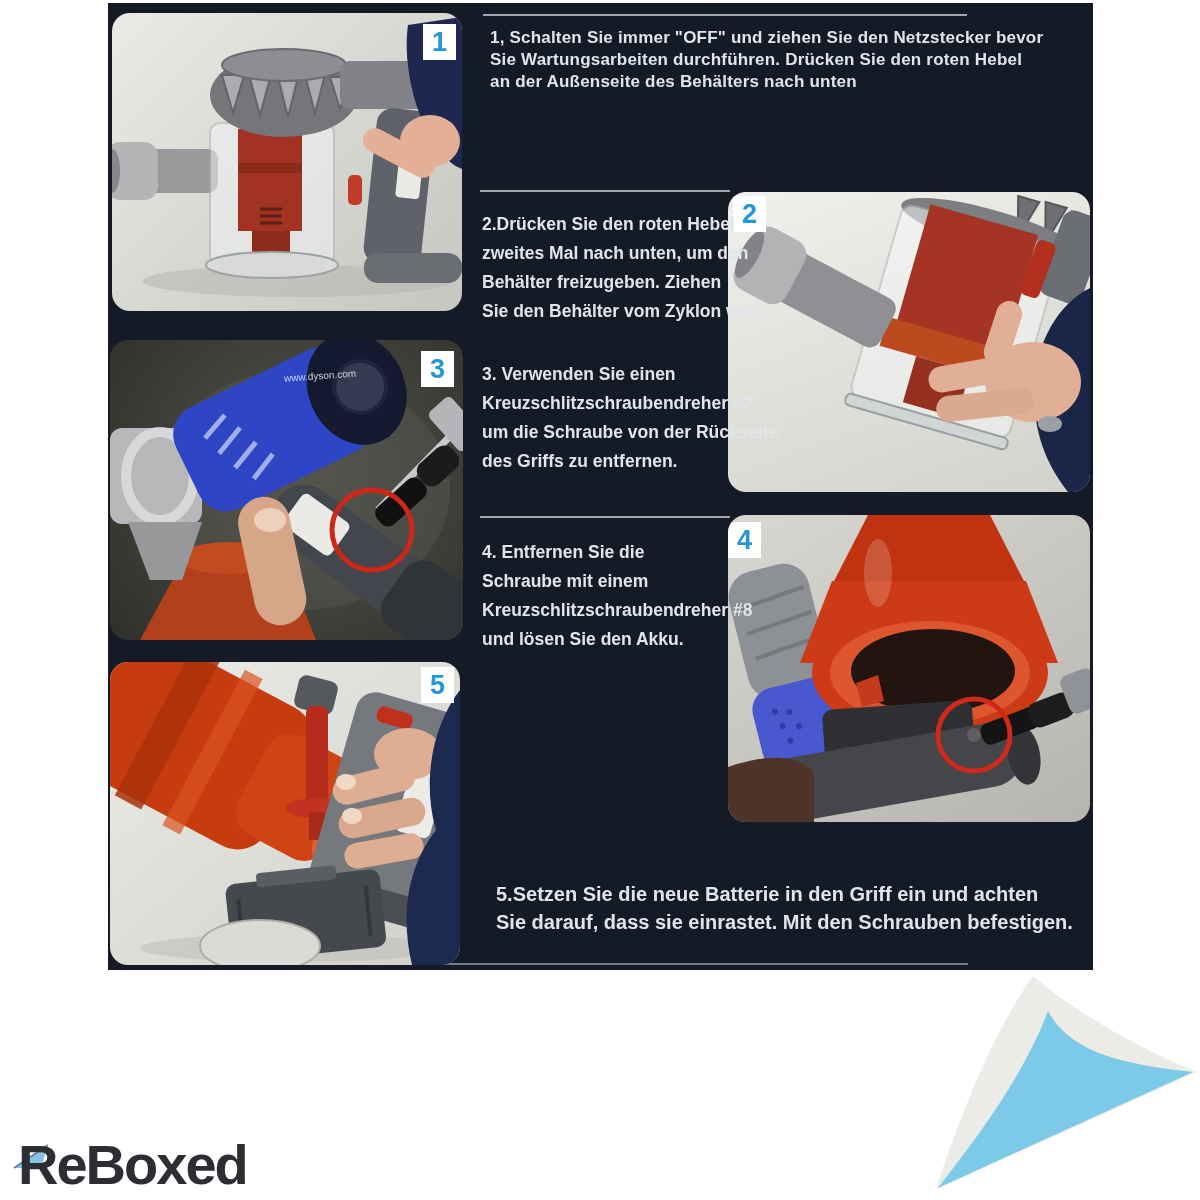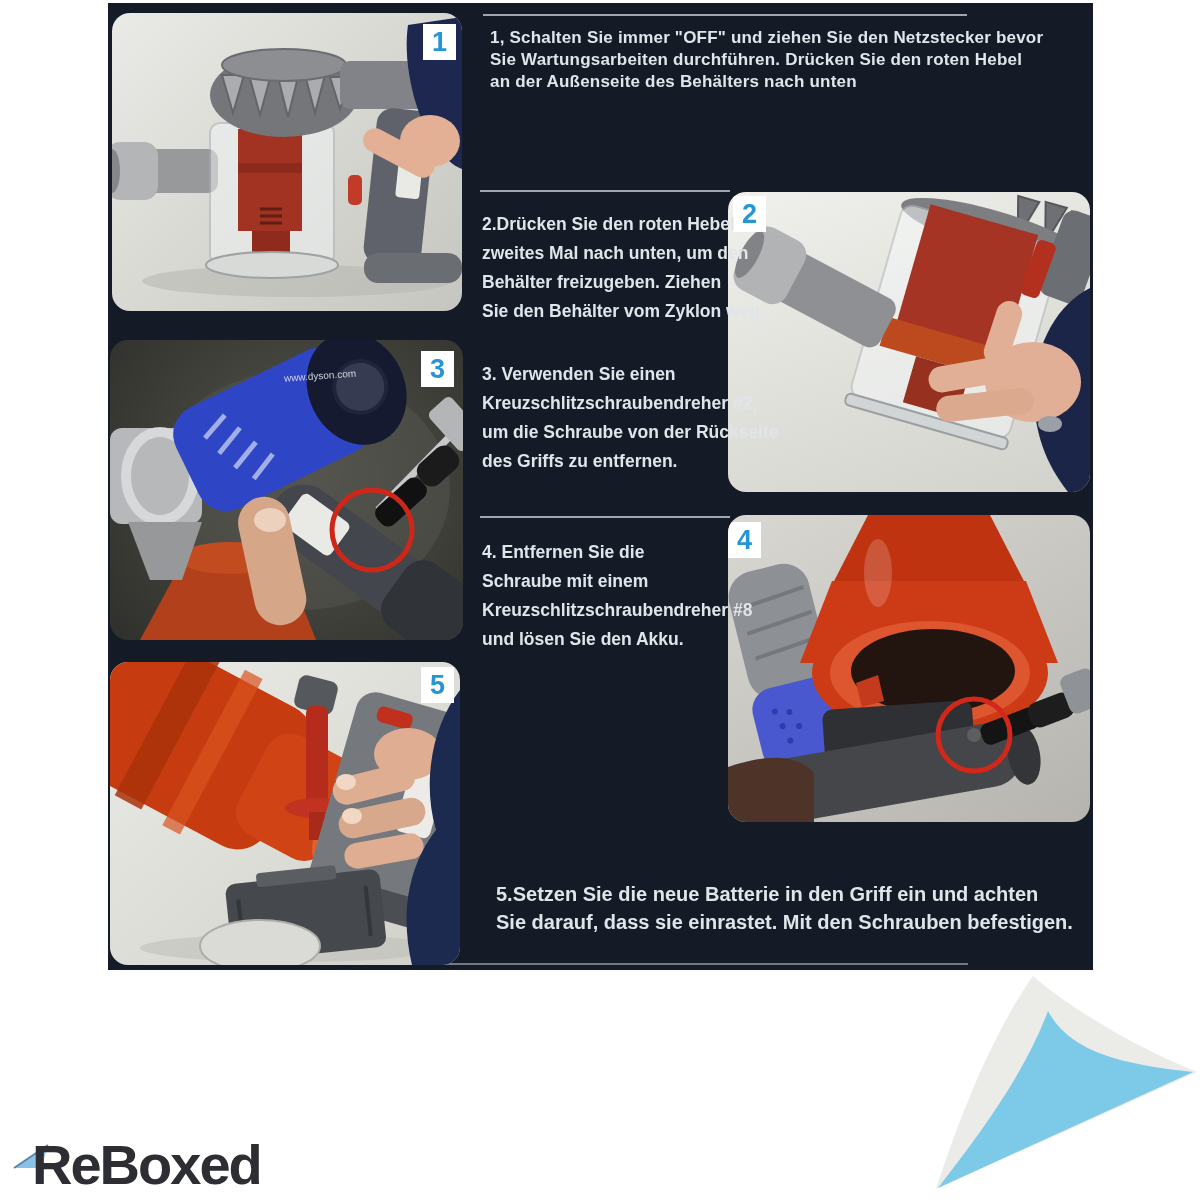--- a/index.html
+++ b/index.html
@@ -24,21 +24,21 @@
   #b1{right:6px;top:11px;} #b2{left:5px;top:4px;} #b3{right:9px;top:11px;}
   #b4{left:0px;top:7px;} #b5{right:6px;top:5px;}
   .step-text{position:absolute;color:#e0e5ea;font-weight:bold;white-space:pre-line;}
   #t1{left:382px;top:24px;font-size:17px;line-height:22px;letter-spacing:.2px;}
   #t2{left:374px;top:207px;font-size:17.5px;line-height:29px;}
   #t3{left:374px;top:357px;font-size:17.5px;line-height:29px;}
   #t4{left:374px;top:535px;font-size:17.5px;line-height:29px;}
   #t5{left:388px;top:877px;font-size:20px;line-height:28px;}
   .logo{position:absolute;left:16px;top:1132px;width:260px;height:66px;}
   .logo .accent{position:absolute;left:-4px;top:8px;}
-  .logo .word{position:absolute;left:16px;top:0;font-size:56px;font-weight:bold;
+  .logo .word{position:absolute;left:2px;top:0;font-size:56px;font-weight:bold;
               color:#2d2d34;letter-spacing:-2px;}
   .curl{position:absolute;left:925px;top:952px;}
 </style>
 </head>
 <body>
 
 <div class="page">
 
   <div class="panel">
 

